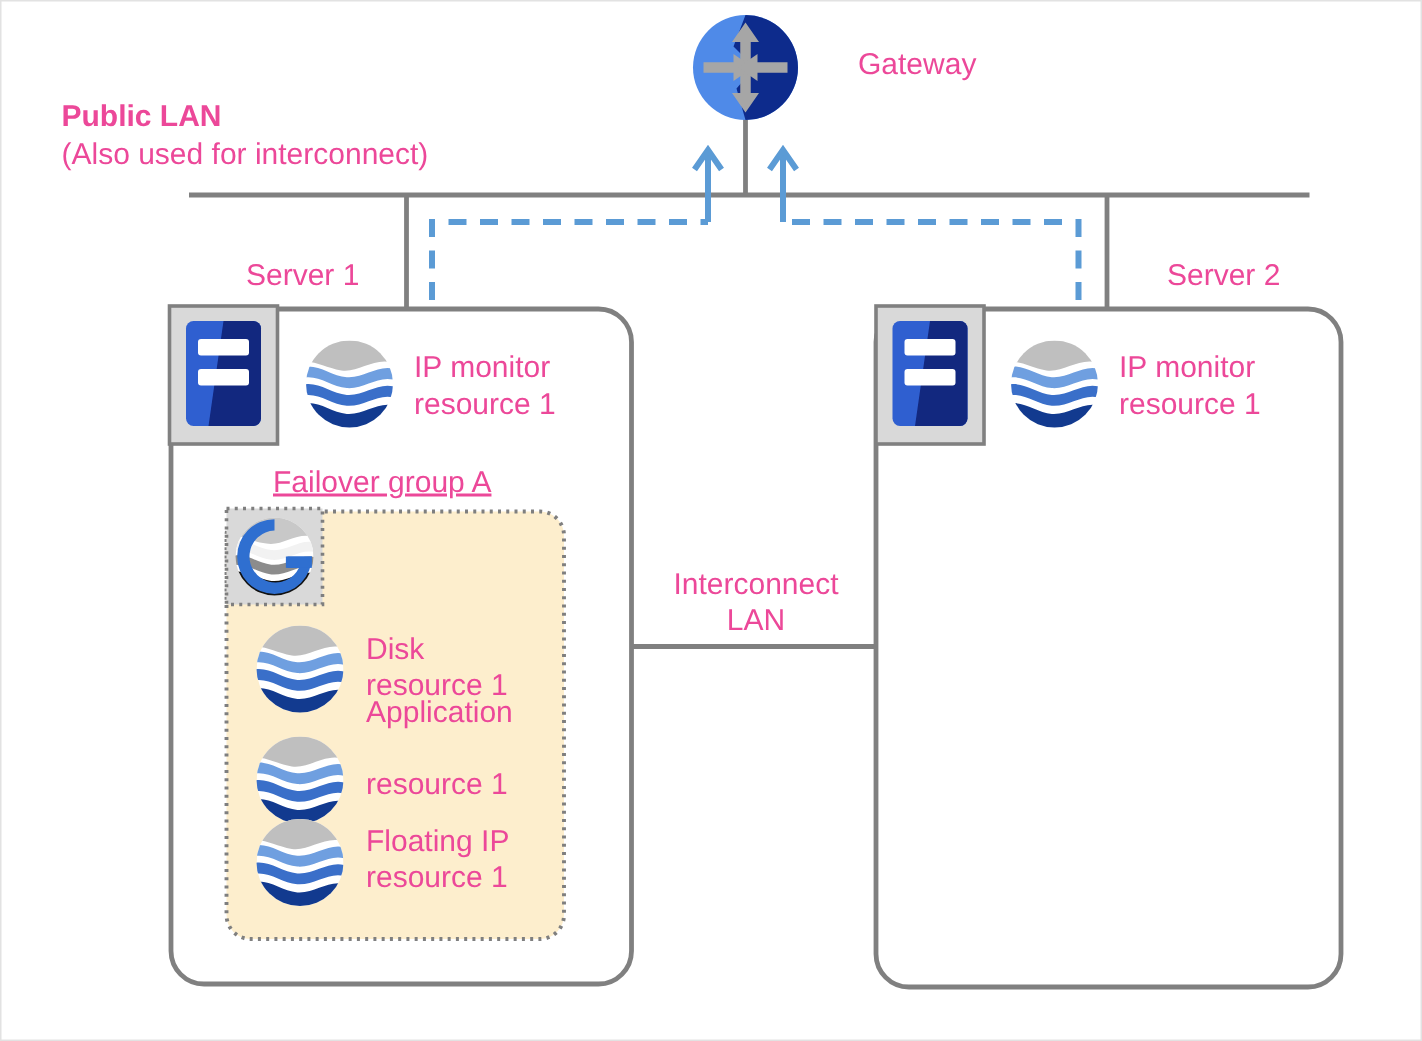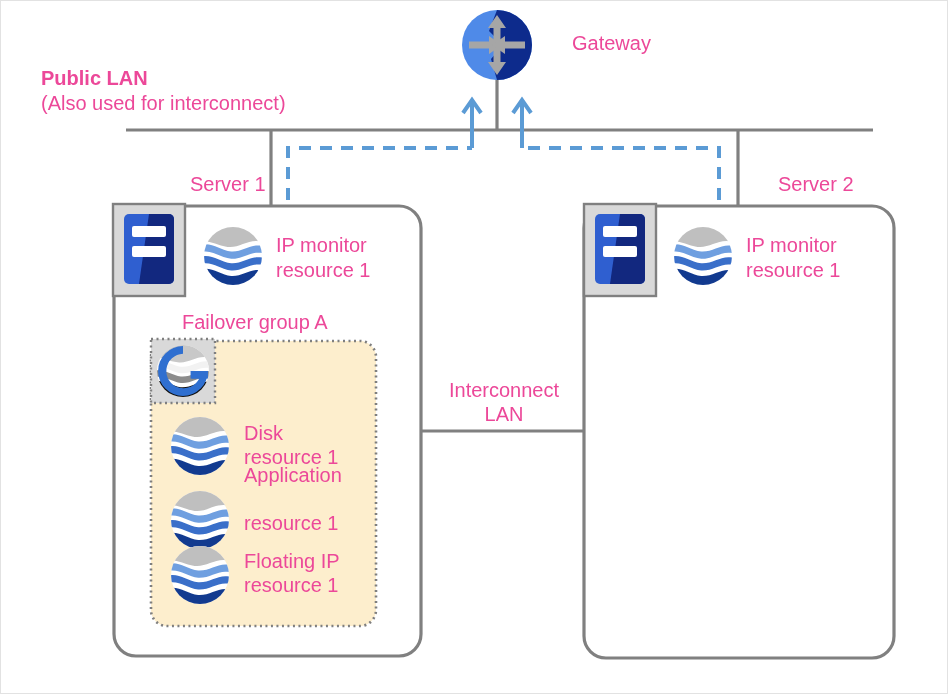--- a/index.html
+++ b/index.html
@@ -153,25 +153,25 @@
     <use href="#sym-globe" x="170" y="416" width="58" height="58"></use>
     <use href="#sym-globe" x="170" y="490" width="58" height="58"></use>
     <use href="#sym-globe" x="170" y="545" width="58" height="58"></use>
   </svg>
 
   <div class="lbl" style="left:40px; top:65px;font-weight:bold;">Public LAN</div>
   <div class="lbl" style="left:40px; top:90px;">(Also used for interconnect)</div>
 
   <div class="lbl" style="left:571px; top:30px;">Gateway</div>
 
-  <div class="lbl" style="left:163px; top:171px;margin-left:26px;">Server 1</div>
+  <div class="lbl" style="left:163px; top:171px;">Server 1</div>
 
   <div class="lbl" style="left:777px; top:171px;">Server 2</div>
 
-  <div class="lbl" style="left:181px; top:309px;">Failover group A</div>
+  <div class="lbl" style="left:181px; top:309px;text-decoration:underline;">Failover group A</div>
 
   <div class="lbl lbl-c" style="left:419px; top:377px; width:168px;">Interconnect</div>
   <div class="lbl lbl-c" style="left:419px; top:401px; width:168px;">LAN</div>
 
   <div class="lbl" style="left:275px; top:232px;">IP monitor</div>
   <div class="lbl" style="left:275px; top:257px;">resource 1</div>
 
   <div class="lbl" style="left:745px; top:232px;">IP monitor</div>
   <div class="lbl" style="left:745px; top:257px;">resource 1</div>
 

